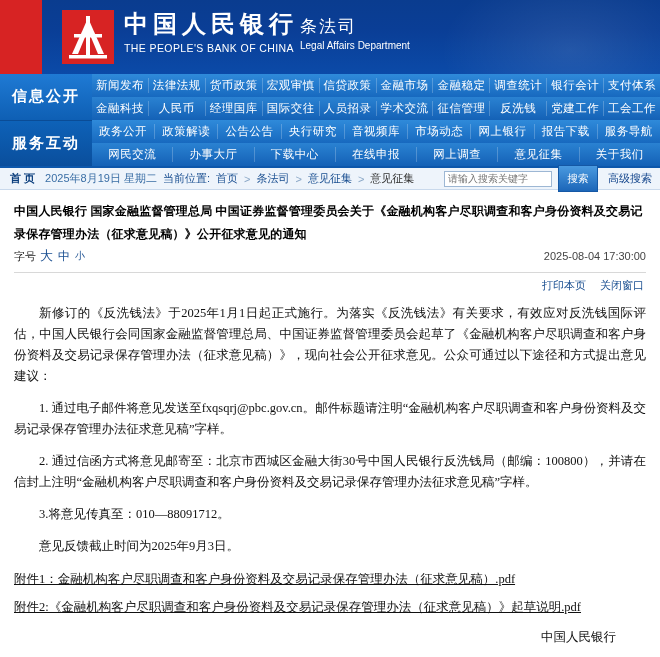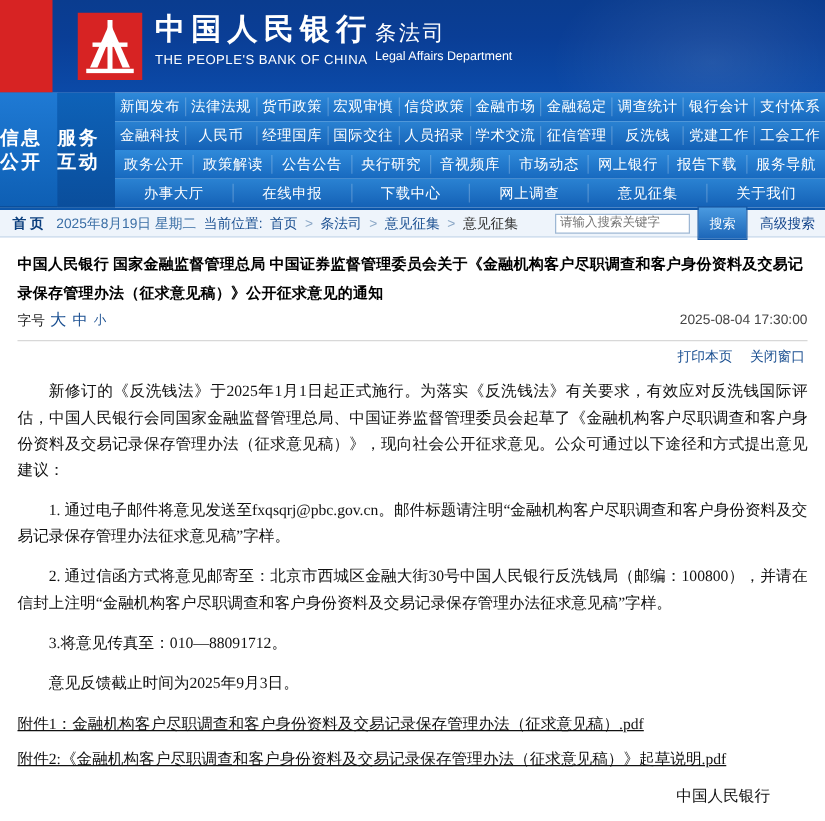--- a/index.html
+++ b/index.html
@@ -81,20 +81,21 @@
   
   .nav-wrap {
     display: flex;
     border-bottom: 2px solid #0d57ab;
   }
   .nav-left {
     width: 92px;
     flex: 0 0 92px;
     background: #0b57ae;
     display: flex;
+    flex-direction: column;
   }
   .nav-left div {
     flex: 1 1 0;
     color: #fff;
     font-family: "Liberation Serif", serif;
     font-size: 15px;
     letter-spacing: 2px;
     display: flex;
     align-items: center;
     justify-content: center;
@@ -306,23 +307,24 @@
       <div class="nav-cell">政策解读</div>
       <div class="nav-cell">公告公告</div>
       <div class="nav-cell">央行研究</div>
       <div class="nav-cell">音视频库</div>
       <div class="nav-cell">市场动态</div>
       <div class="nav-cell">网上银行</div>
       <div class="nav-cell">报告下载</div>
       <div class="nav-cell">服务导航</div>
     </div>
     <div class="nav-row r4">
+      <div class="nav-cell">网民交流</div>
       <div class="nav-cell">办事大厅</div>
+      <div class="nav-cell">下载中心</div>
       <div class="nav-cell">在线申报</div>
-      <div class="nav-cell">下载中心</div>
       <div class="nav-cell">网上调查</div>
       <div class="nav-cell">意见征集</div>
       <div class="nav-cell">关于我们</div>
     </div>
   </div>
 </div>
 
 <div class="crumb-bar">
   <span class="crumb-home">首 页</span>
   <span class="crumb-date">2025年8月19日 星期二</span>

